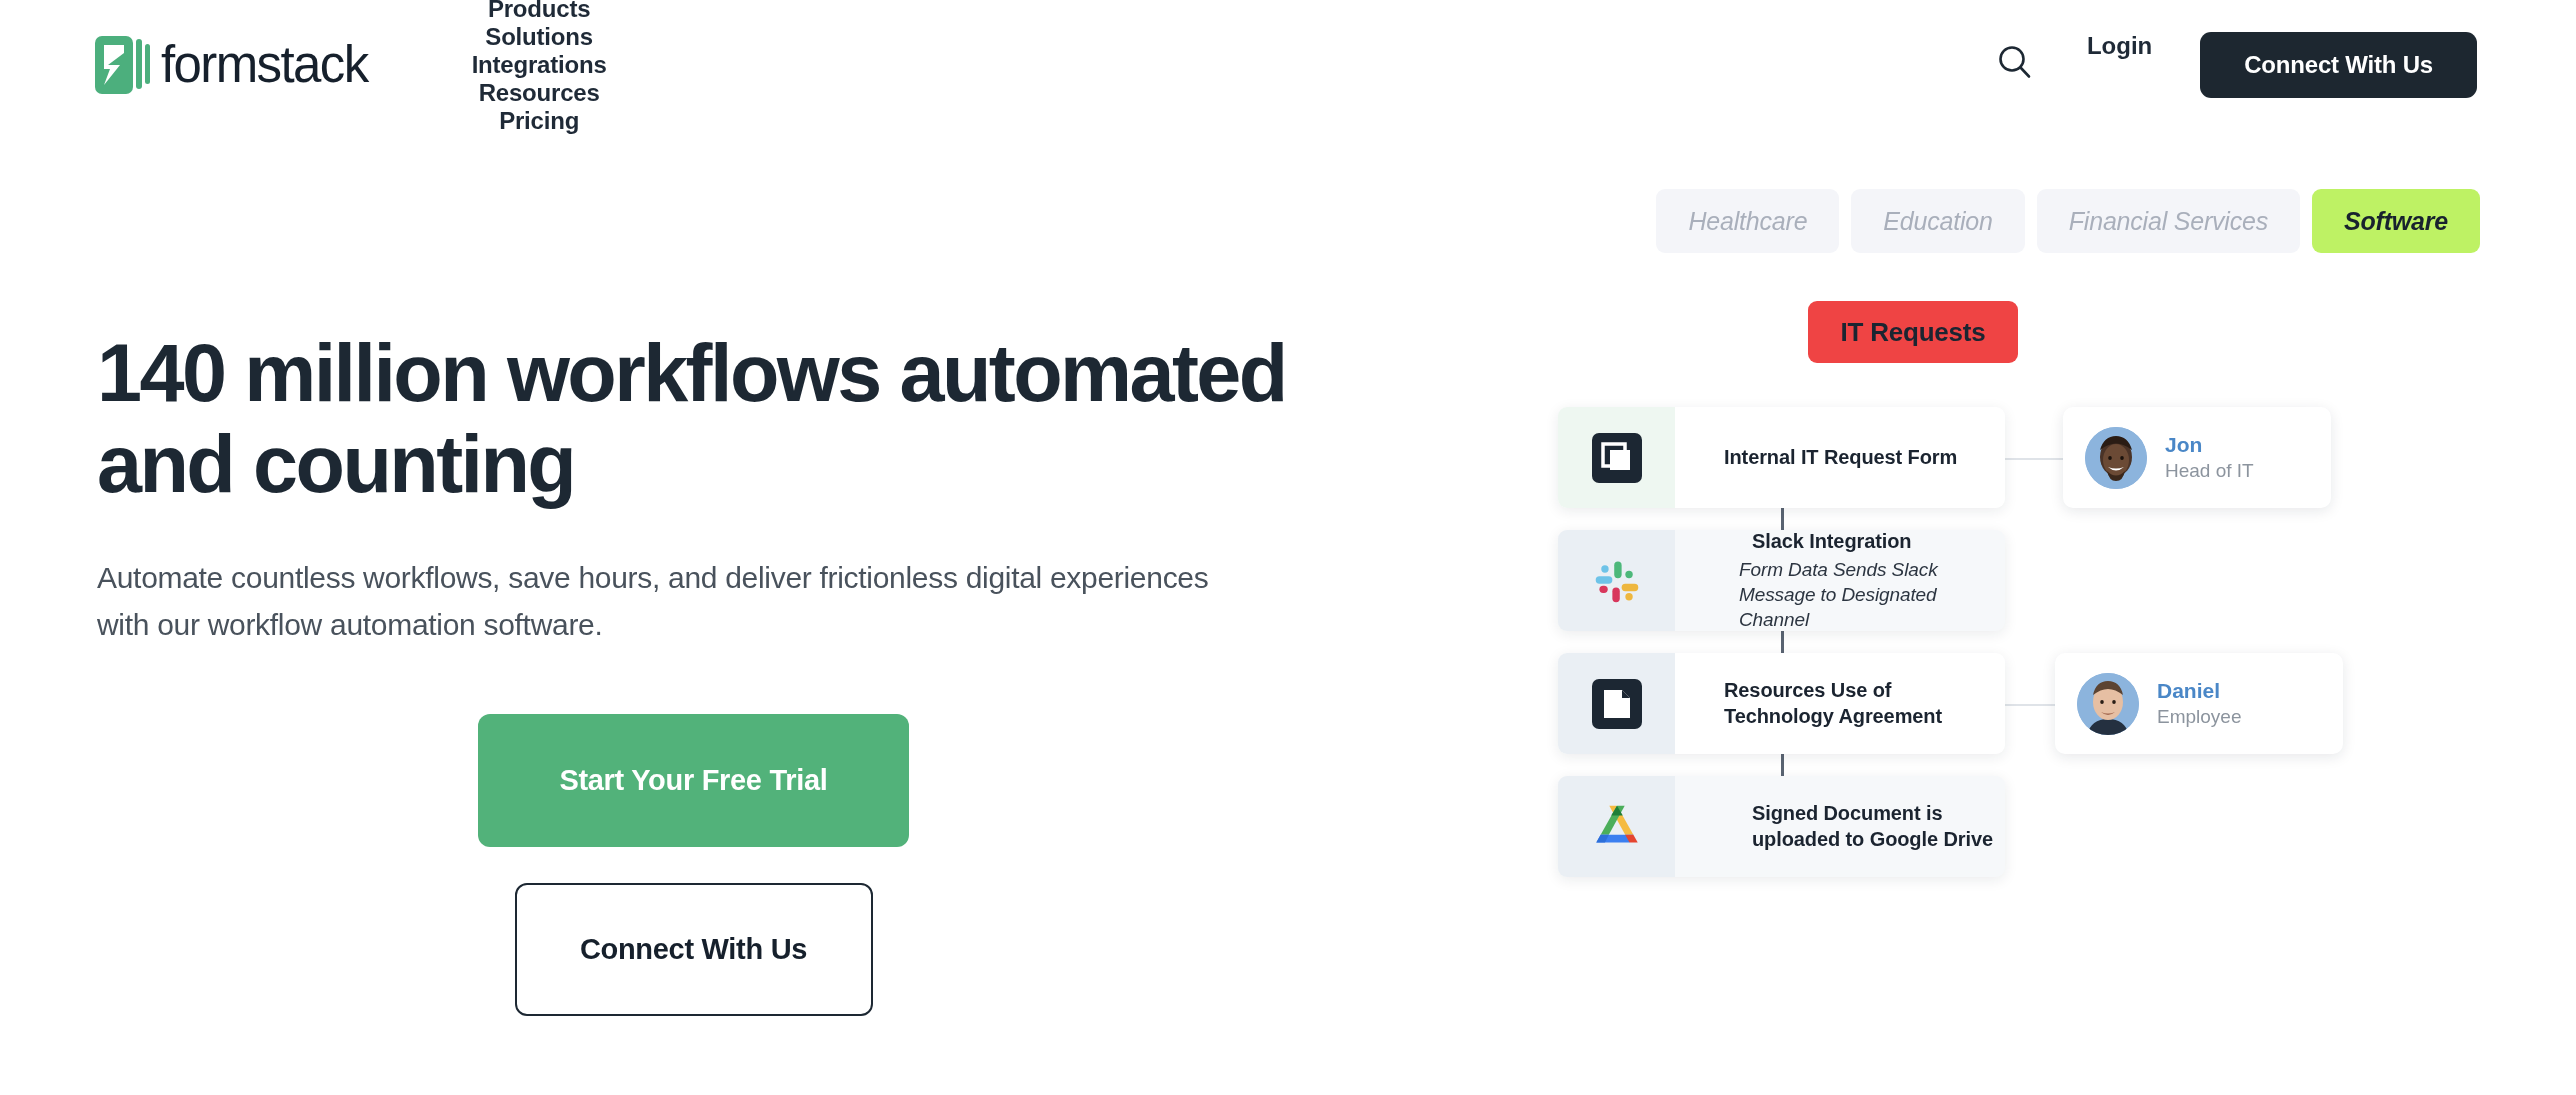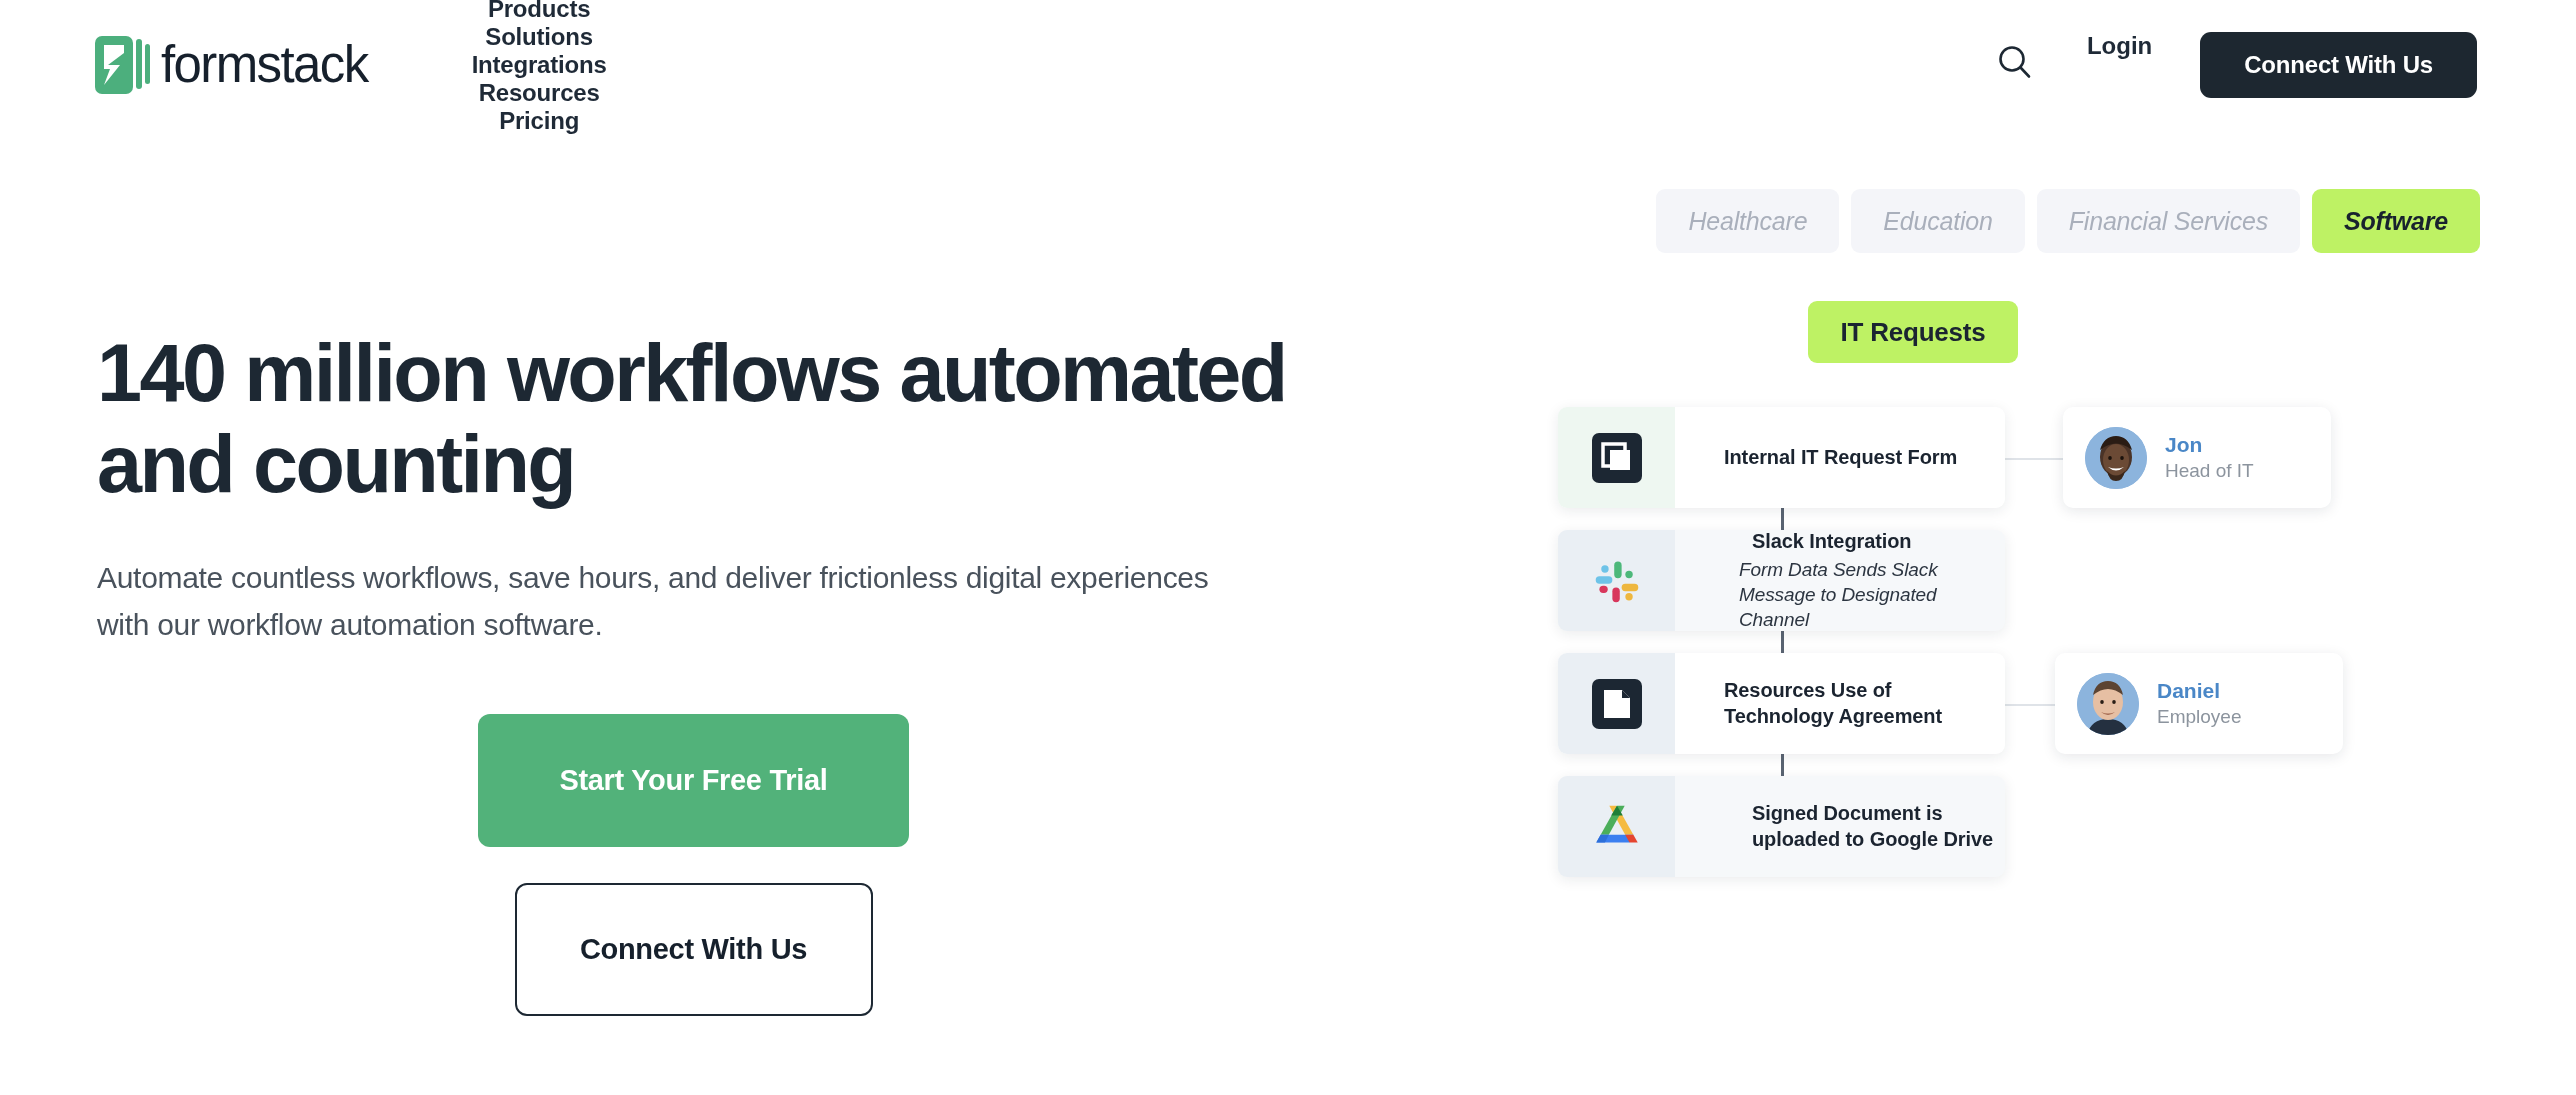--- a/index.html
+++ b/index.html
@@ -122,21 +122,21 @@
   }
   .pill.active {
     background: #bef264; color: #18222e; font-weight: 700;
   }
 
   .section-label-row {
     margin-top: 48px; display: flex; justify-content: center;
     padding-right: 119px;
   }
   .section-label {
-    background: #bef264; color: #1b2531;
+    background: #ef4444; color: #1b2531;
     font-size: 26px; font-weight: 700;
     padding: 0 32px; height: 62px; border-radius: 9px;
     display: flex; align-items: center; letter-spacing: -0.2px;
   }
 
   
   .flow { position: relative; margin-top: 44px; margin-left: 137px; width: 875px; }
   .flow-row {
     position: relative; display: flex; align-items: stretch;
     margin-bottom: 22px; height: 101px;

